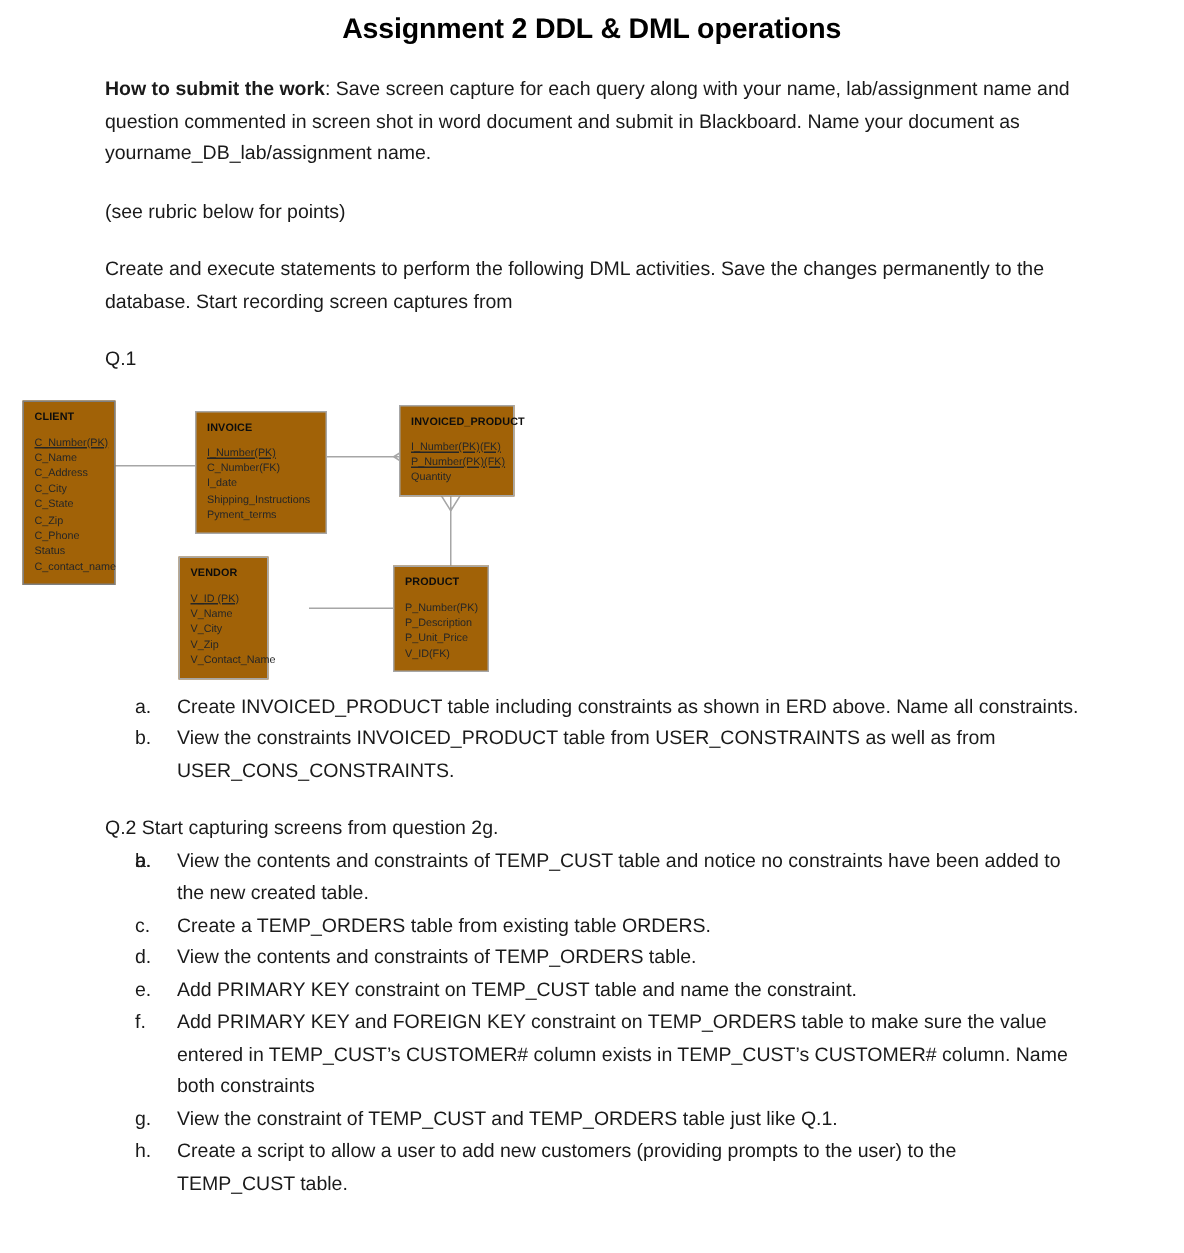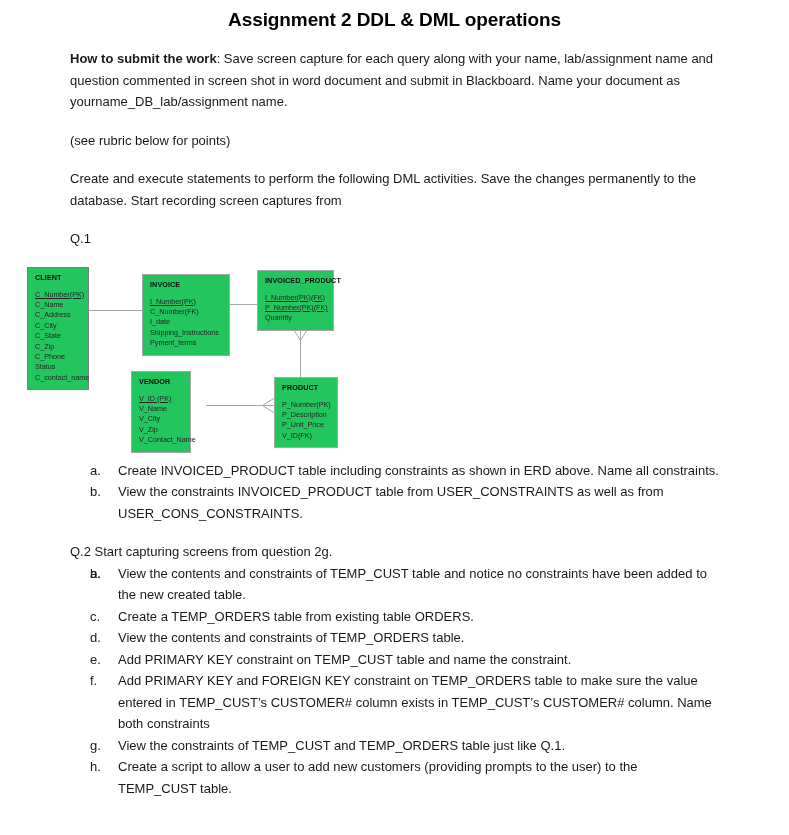--- a/index.html
+++ b/index.html
@@ -56,23 +56,22 @@
   .erd {
     position: relative;
     height: 200px;
     margin-left: 10px;
     margin-top: 10px;
   }
   .ent {
     position: absolute;
     box-sizing: border-box;
     border: 1px solid #a6a6a6;
-    background: #22c55e;
+    background: #a16207;
     padding: 5px 6px 6px 7px;
-    margin-left: 12px;
   }
   .ent.strong { border: 1.6px solid #7f7f7f; }
   .ent-name {
     font-size: 7.2px;
     font-weight: bold;
     color: #0d0d0d;
     letter-spacing: 0.1px;
     margin-bottom: 8px;
     white-space: nowrap;
   }
@@ -187,21 +186,21 @@
 
     <div class="ent" style="left:120px; top:14px; width:88px;">
       <div class="ent-name">INVOICE</div>
       <div class="attr pk">I_Number(PK)</div>
       <div class="attr">C_Number(FK)</div>
       <div class="attr">I_date</div>
       <div class="attr">Shipping_Instructions</div>
       <div class="attr">Pyment_terms</div>
     </div>
 
-    <div class="ent" style="left:235px; top:10px; width:77px;">
+    <div class="ent" style="left:256px; top:10px; width:77px;">
       <div class="ent-name">INVOICED_PRODUCT</div>
       <div class="attr pk">I_Number(PK)(FK)</div>
       <div class="attr pk">P_Number(PK)(FK)</div>
       <div class="attr">Quantity</div>
     </div>
 
     <div class="ent" style="left:109px; top:111px; width:60px;">
       <div class="ent-name">VENDOR</div>
       <div class="attr pk">V_ID (PK)</div>
       <div class="attr">V_Name</div>
@@ -229,17 +228,17 @@
     <p class="q-label">Q.2 Start capturing screens from question 2g.</p>
   </div>
 
   <ol class="alpha list-gap-top">
     <li><span class="mk">a.</span></li>
     <li><span class="mk">b.</span><span>View the contents and constraints of TEMP_CUST table and notice no constraints have been added to the new created table.</span></li>
     <li><span class="mk">c.</span><span>Create a TEMP_ORDERS table from existing table ORDERS.</span></li>
     <li><span class="mk">d.</span><span>View the contents and constraints of TEMP_ORDERS table.</span></li>
     <li><span class="mk">e.</span><span>Add PRIMARY KEY constraint on TEMP_CUST table and name the constraint.</span></li>
     <li><span class="mk">f.</span><span>Add PRIMARY KEY and FOREIGN KEY constraint on TEMP_ORDERS table to make sure the value entered in TEMP_CUST’s CUSTOMER# column exists in TEMP_CUST’s CUSTOMER# column. Name both constraints</span></li>
-    <li><span class="mk">g.</span><span>View the constraints of TEMP_CUST and TEMP_ORDERS table just like Q.1.</span></li>
+    <li><span class="mk">g.</span><span>View the constraint of TEMP_CUST and TEMP_ORDERS table just like Q.1.</span></li>
     <li><span class="mk">h.</span><span>Create a script to allow a user to add new customers (providing prompts to the user) to the TEMP_CUST table.</span></li>
   </ol>
 
 </div>
 
 </body></html>

